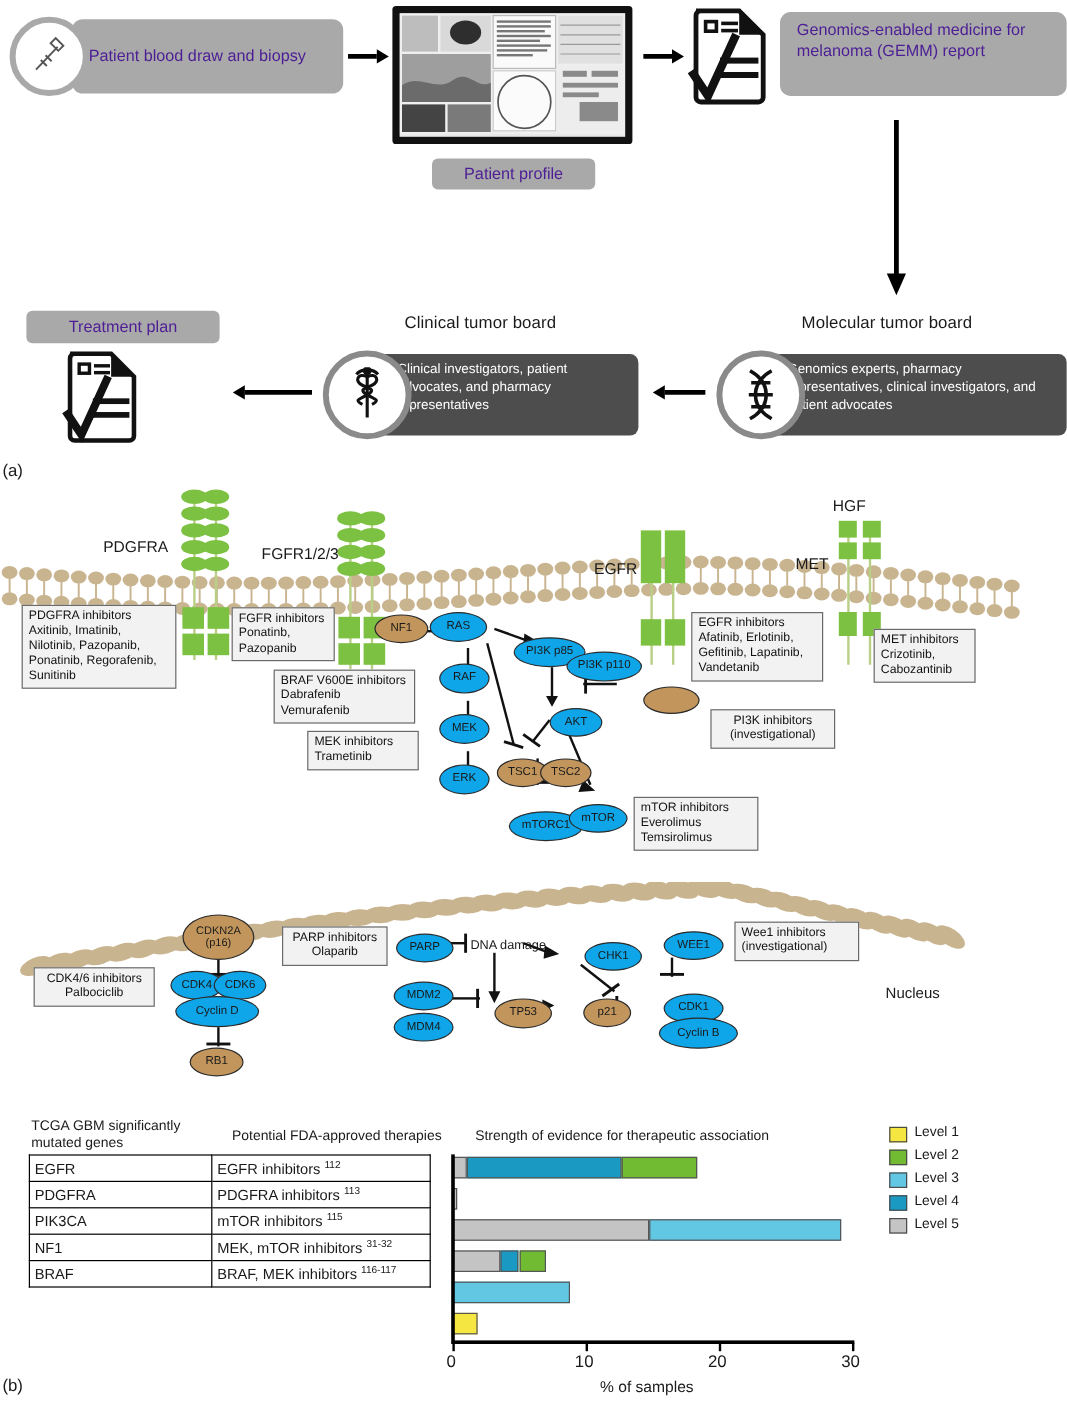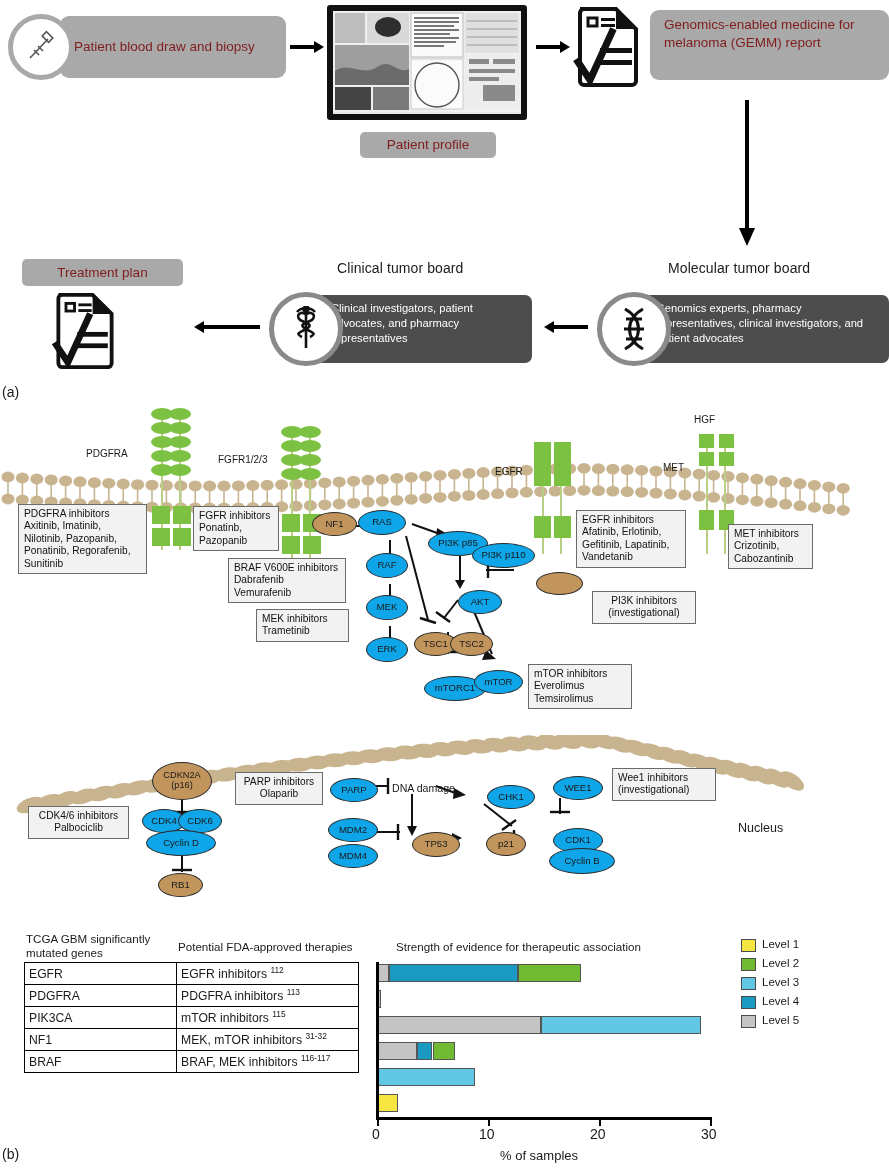--- a/index.html
+++ b/index.html
@@ -8,21 +8,21 @@
     width:889px; height:1170px; position:relative;
     background:#ffffff;
     font-family:"Liberation Sans", sans-serif;
     color:#1a1a1a;
     overflow:hidden;
   }
   .abs { position:absolute; }
 
   
   .gray-pill {
-    background:#a9a9a9; color:#7f1d1d; border-radius:9px;
+    background:#a9a9a9; color:#4c1d95; border-radius:9px;
     font-size:13.5px; line-height:1.3; padding:7px 10px 7px 14px;
     display:flex; align-items:center;
   }
   .dark-pill {
     background:#4d4d4d; color:#ffffff; border-radius:7px;
     font-size:11.2px; line-height:1.35; padding:8px 10px 8px 16px;
     display:flex; align-items:center;
   }
   .circ-icon {
     border-radius:50%; background:#ffffff;
@@ -40,21 +40,21 @@
     text-align:center; font-size:9.6px; line-height:1.05;
     border-radius:50%/50%;
   }
   .node.blue { background:#0ea5e9; }
   .node.brown { background:#c2955c; }
   .drugbox {
     position:absolute; background:#f2f2f2; border:1.4px solid #6b6b6b;
     font-size:10.2px; line-height:1.22; padding:3px 5px;
     color:#111;
   }
-  .lbl { position:absolute; font-size:10px; }
+  .lbl { position:absolute; font-size:13px; }
 
   
   .tbl-head { position:absolute; font-size:11.6px; line-height:1.18; }
   .tbl { position:absolute; border-collapse:collapse; }
   .tbl td {
     border:1.6px solid #000; font-size:12.2px;
     padding:2px 4px; height:22px; vertical-align:middle;
     white-space:nowrap;
   }
   .tbl td.c1 { width:152px; }
@@ -737,21 +737,21 @@
   <div>Olaparib</div>
 </div>
 <div class="drugbox" style="left:612px; top:768px; width:104px;">
   <div>Wee1 inhibitors</div>
   <div>(investigational)</div>
 </div>
 
 <div class="tbl-head" style="left:26px; top:932px; width:150px;">
   <span>TCGA GBM significantly mutated genes</span>
 </div>
-<div class="tbl-head" style="left:178px; top:940px; width:190px;">
+<div class="tbl-head" style="left:178px; top:940px; width:190px;text-align:right;">
   <span>Potential FDA-approved therapies</span>
 </div>
 <div class="chart-head" style="left:396px; top:940px;">
   <span>Strength of evidence for therapeutic association</span>
 </div>
 
 <table class="tbl" style="left:24px; top:962px;">
   <tbody>
       <tr>
         <td class="c1">EGFR</td>

